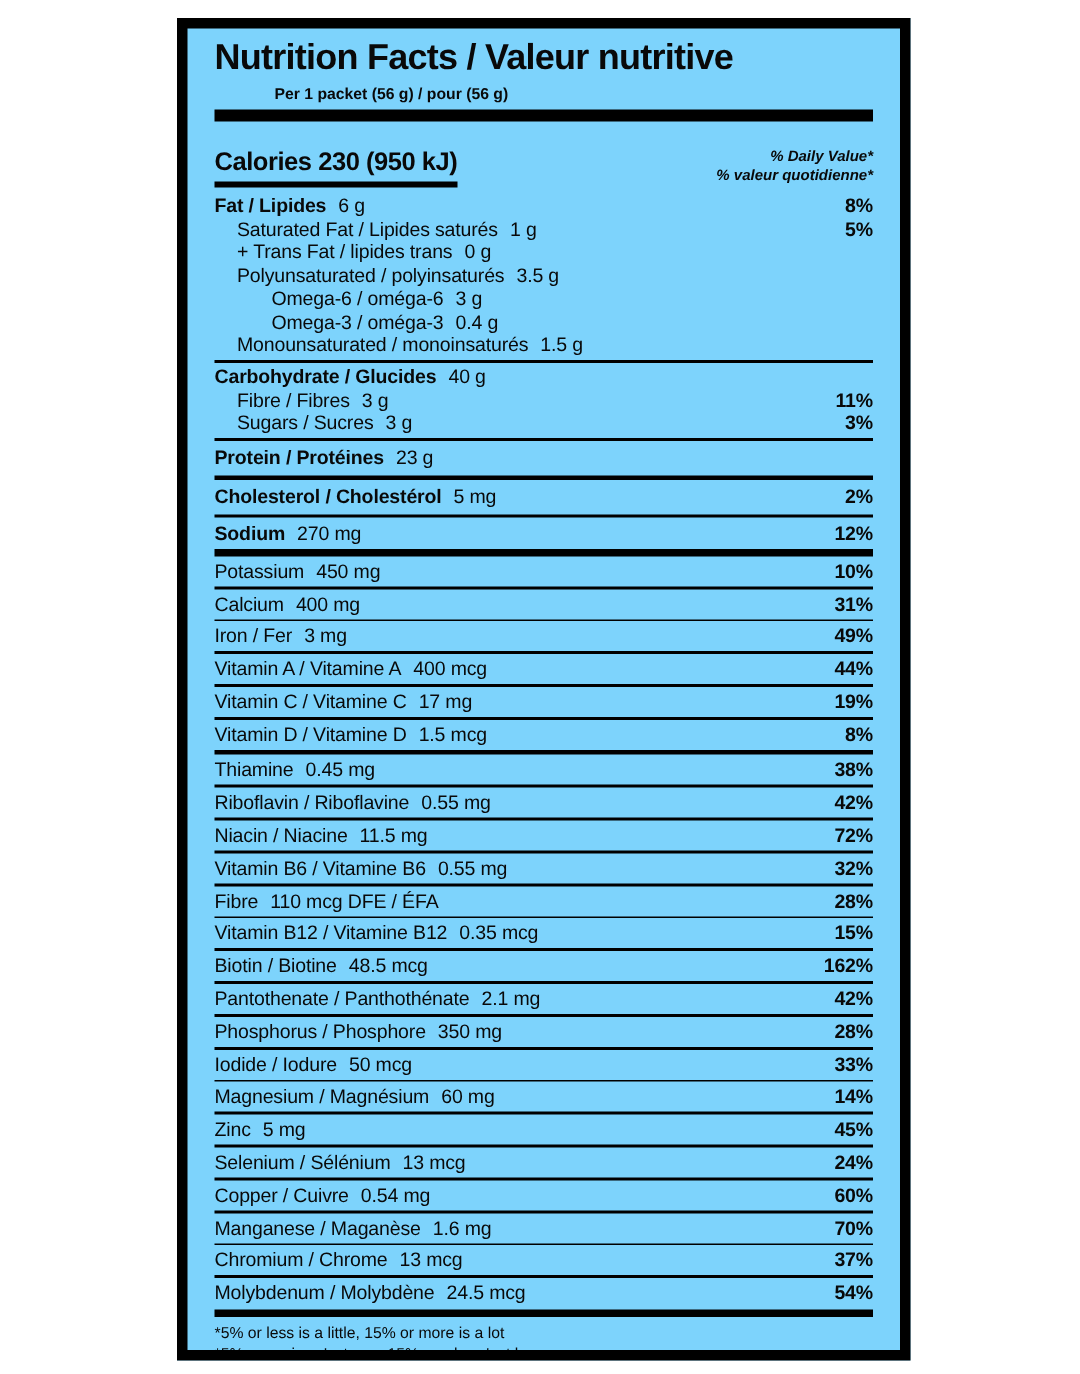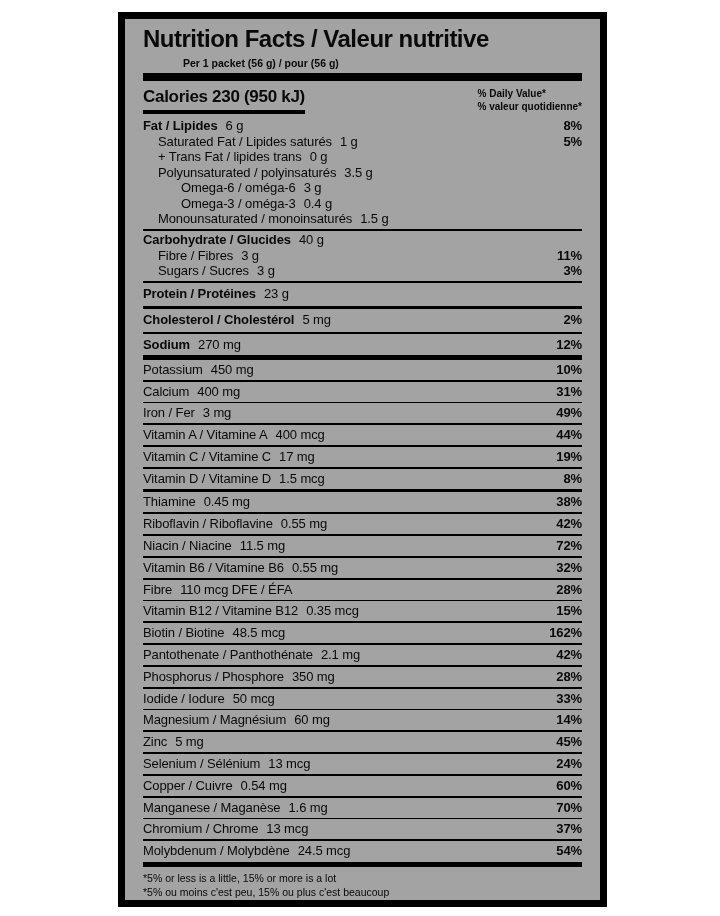--- a/index.html
+++ b/index.html
@@ -9,21 +9,21 @@
     font-family: "Liberation Sans", sans-serif;
     color: #090909;
     position: relative;
     overflow: hidden;
   }
   .nft-label {
     position: absolute;
     left: 118px; top: 12px;
     width: 489px; height: 895px;
     border: 7px solid #000;
-    background: #a3a3a3;
+    background: #7dd3fc;
     padding: 5px 18px 4px 18px;
     overflow: hidden;
   }
   .nft-title {
     font-size: 24px;
     font-weight: 700;
     letter-spacing: -0.5px;
     line-height: 30px;
     white-space: nowrap;
   }
@@ -36,35 +36,37 @@
   }
   .bar-heavy {
     height: 8px;
     background: #000;
     margin-top: 3px;
   }
   .calories-block {
     display: flex;
     justify-content: space-between;
     align-items: flex-start;
-    margin-top: 6px;
+    margin-top: 17px;
   }
   .calories-text {
     font-size: 17px;
     font-weight: 700;
     letter-spacing: -0.3px;
     display: inline-block;
     border-bottom: 4px solid #000;
     padding-bottom: 3px;
   }
   .dv-header {
+    text-align: right;
     font-size: 10px;
     font-weight: 700;
     line-height: 12.5px;
     padding-top: 1px;
+    font-style: italic;
   }
   .nutrient-table { margin-top: 4px; }
   .row {
     display: flex;
     justify-content: space-between;
     align-items: baseline;
     font-size: 13px;
     letter-spacing: -0.1px;
   }
   .row.tight { line-height: 15.5px; min-height: 15.5px; }

